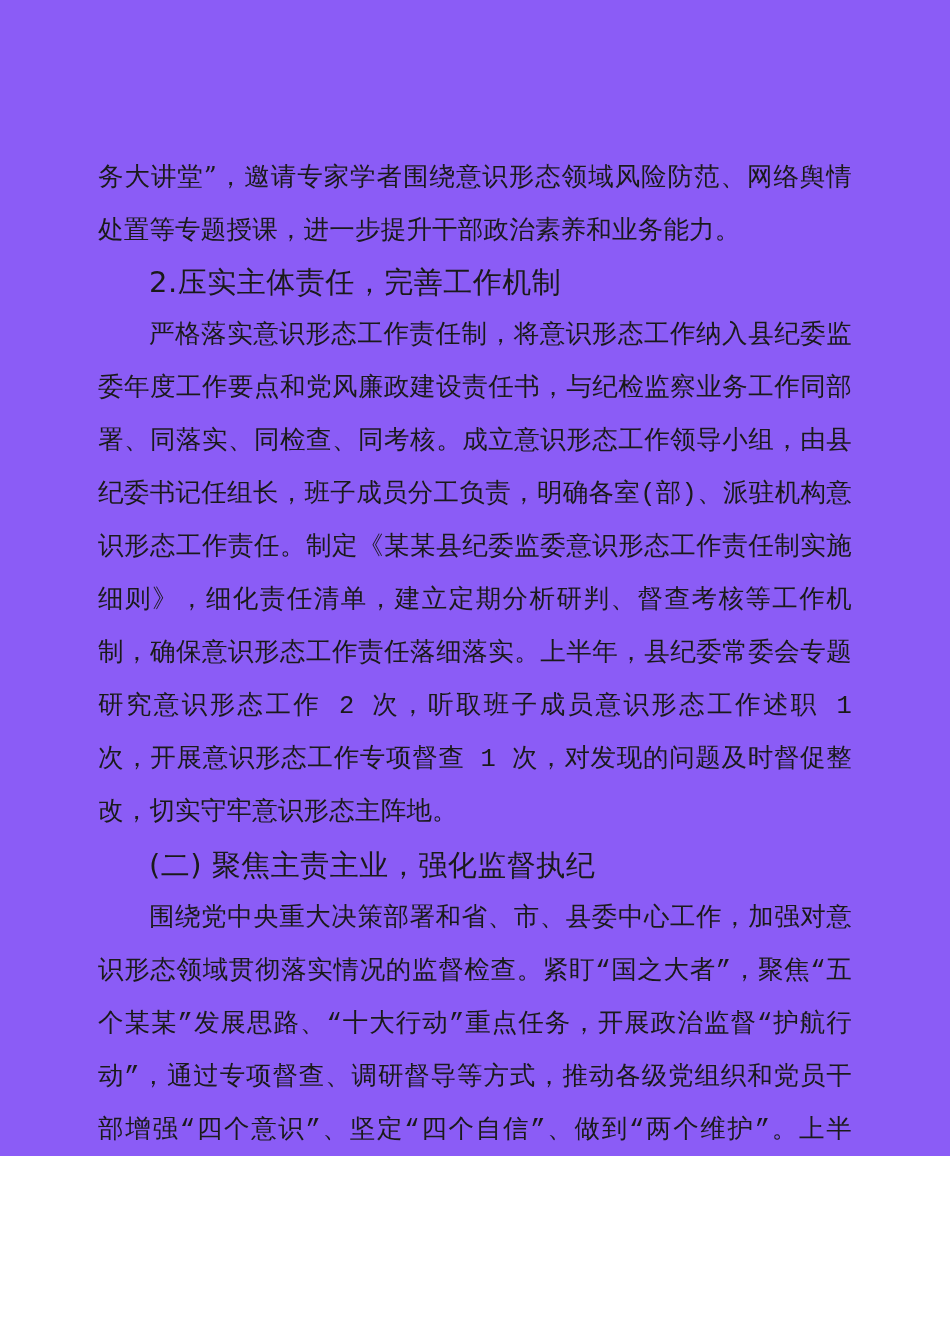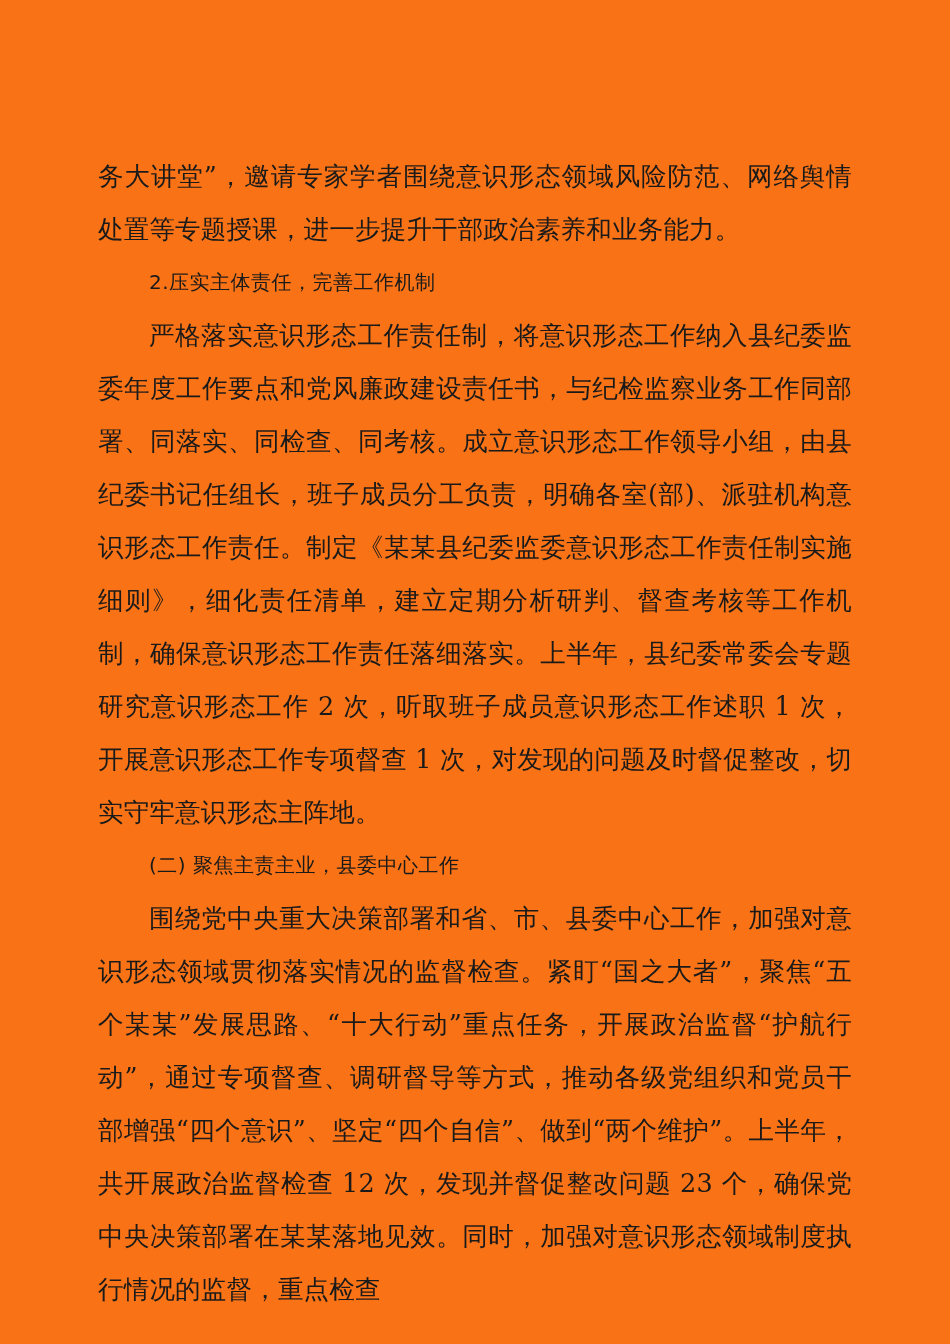--- a/index.html
+++ b/index.html
@@ -2,22 +2,22 @@
 <html><head>
 <meta charset="utf-8">
 <style>
   html, body {
     margin: 0;
     padding: 0;
     background: #ffffff;
   }
   .page {
     width: 950px;
-    height: 1344px;
-    background: #f97316;
+    height: 1156px;
+    background: #8b5cf6;
     position: relative;
     box-sizing: border-box;
     padding: 150px 98px 0 98px;
     font-family: "DejaVu Serif", "Liberation Serif", serif;
     overflow: hidden;
   }
   .doc-body {
     font-size: 25.5px;
     line-height: 53px;
     color: #1a1a1a;
@@ -25,32 +25,33 @@
     text-justify: inter-ideograph;
     letter-spacing: 0.2px;
   }
   .para {
     margin: 0;
     text-indent: 0;
     white-space: pre-wrap;
   }
   .para.indent {
     text-indent: 51px;
+    font-family: Liberation Mono, monospace;
   }
   .para.heading {
     text-indent: 51px;
     font-family: "DejaVu Sans", "Liberation Sans", sans-serif;
-    font-size: 20px;
+    font-size: 29px;
     letter-spacing: 0.5px;
   }
 </style>
 </head>
 <body>
 
 <div class="page">
   <div class="doc-body">
     <p class="para">务大讲堂”，邀请专家学者围绕意识形态领域风险防范、网络舆情处置等专题授课，进一步提升干部政治素养和业务能力。</p>
     <p class="para heading">2.压实主体责任，完善工作机制</p>
     <p class="para indent">严格落实意识形态工作责任制，将意识形态工作纳入县纪委监委年度工作要点和党风廉政建设责任书，与纪检监察业务工作同部署、同落实、同检查、同考核。成立意识形态工作领导小组，由县纪委书记任组长，班子成员分工负责，明确各室(部)、派驻机构意识形态工作责任。制定《某某县纪委监委意识形态工作责任制实施细则》，细化责任清单，建立定期分析研判、督查考核等工作机制，确保意识形态工作责任落细落实。上半年，县纪委常委会专题研究意识形态工作 2 次，听取班子成员意识形态工作述职 1 次，开展意识形态工作专项督查 1 次，对发现的问题及时督促整改，切实守牢意识形态主阵地。</p>
-    <p class="para heading">(二) 聚焦主责主业，县委中心工作</p>
+    <p class="para heading">(二) 聚焦主责主业，强化监督执纪</p>
     <p class="para indent">围绕党中央重大决策部署和省、市、县委中心工作，加强对意识形态领域贯彻落实情况的监督检查。紧盯“国之大者”，聚焦“五个某某”发展思路、“十大行动”重点任务，开展政治监督“护航行动”，通过专项督查、调研督导等方式，推动各级党组织和党员干部增强“四个意识”、坚定“四个自信”、做到“两个维护”。上半年，共开展政治监督检查 12 次，发现并督促整改问题 23 个，确保党中央决策部署在某某落地见效。同时，加强对意识形态领域制度执行情况的监督，重点检查</p>
   </div>
 </div>
 
 </body></html>

